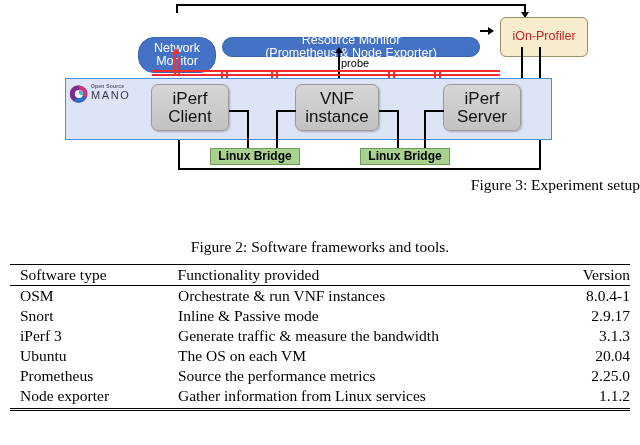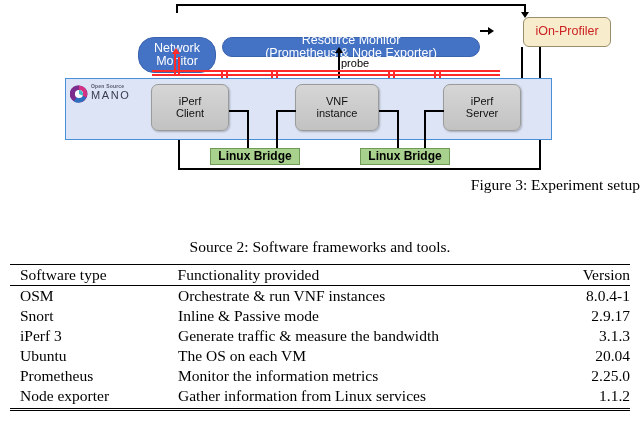--- a/index.html
+++ b/index.html
@@ -11,21 +11,21 @@
 
   .node{position:absolute;box-sizing:border-box;display:flex;align-items:center;
         justify-content:center;text-align:center;line-height:1.05;
         font-family:"Liberation Sans","DejaVu Sans",sans-serif;}
 
   .blue-box{background:#4472C4;border:1px solid #3A63B0;border-radius:16px;
             color:#ffffff;font-size:12.5px;margin-top:24px;}
   .cream-box{background:#F7EDCD;border:1px solid #9a8f6a;border-radius:6px;
              color:#CC2222;font-size:12.5px;}
   .gray-box{background:linear-gradient(#d6d6d6,#c2c2c2);border:1px solid #9b9b9b;
-            border-radius:7px;color:#111;font-size:11px;
+            border-radius:7px;color:#111;font-size:17px;
             box-shadow:1px 1px 2px rgba(0,0,0,.25);}
   .green-box{background:#A9D18E;border:1px solid #6f9a57;color:#000;font-size:12px;
              font-weight:600;}
 
   #vm-container{position:absolute;left:65px;top:78px;width:485px;height:60px;
                 background:#DCE4F5;border:1.5px solid #4a90d9;}
 
   
   .ln{position:absolute;background:#000;}
   .rln{position:absolute;background:#FF2A2A;}
@@ -87,21 +87,21 @@
   </div>
 
   <div class="node blue-box" style="left:222px;top:13px;width:258px;height:20px;flex-direction:column;">
     <span>Resource Monitor</span>
     <span>(Prometheus &amp; Node Exporter)</span>
   </div>
 
   <div class="ln" style="left:480px;top:30px;width:9px;height:1.6px;"></div>
   <div class="arrow-right" style="left:488px;top:27px;"></div>
 
-  <div class="node cream-box" style="left:523px;top:17px;width:88px;height:30px;">
+  <div class="node cream-box" style="left:500px;top:17px;width:88px;height:40px;">
     <span>iOn-Profiler</span>
   </div>
 
   <div class="ln" style="left:521px;top:47px;width:1.6px;height:69px;"></div>
   <div class="ln" style="left:539px;top:47px;width:1.6px;height:122px;"></div>
 
   <div class="ln" style="left:521px;top:114px;width:10px;height:1.6px;"></div>
   <div class="arrow-left" style="left:516px;top:111px;"></div>
 
   <div class="ln" style="left:178px;top:168px;width:363px;height:1.6px;"></div>
@@ -177,21 +177,21 @@
     <span>Linux Bridge</span>
   </div>
   <div class="node green-box" style="left:360px;top:148px;width:90px;height:17px;">
     <span>Linux Bridge</span>
   </div>
 
   <div id="fig-caption">Figure 3: Experiment setup</div>
 </div>
 
 <div id="table-wrap">
-  <div id="tbl-caption">Source 2: Software frameworks and tools.</div>
+  <div id="tbl-caption">Figure 2: Software frameworks and tools.</div>
   <div id="top-rule"></div>
   <table>
     <thead>
       <tr>
         <th class="c1">Software type</th>
         <th class="c2">Functionality provided</th>
         <th class="c3">Version</th>
       </tr>
     </thead>
   </table>
@@ -213,21 +213,21 @@
         <td class="c2">Generate traffic &amp; measure the bandwidth</td>
         <td class="c3">3.1.3</td>
       </tr>
       <tr>
         <td class="c1">Ubuntu</td>
         <td class="c2">The OS on each VM</td>
         <td class="c3">20.04</td>
       </tr>
       <tr>
         <td class="c1">Prometheus</td>
-        <td class="c2">Monitor the information metrics</td>
+        <td class="c2">Source the performance metrics</td>
         <td class="c3">2.25.0</td>
       </tr>
       <tr>
         <td class="c1">Node exporter</td>
         <td class="c2">Gather information from Linux services</td>
         <td class="c3">1.1.2</td>
       </tr>
     </tbody>
   </table>
   <div id="bot-rule"></div>

